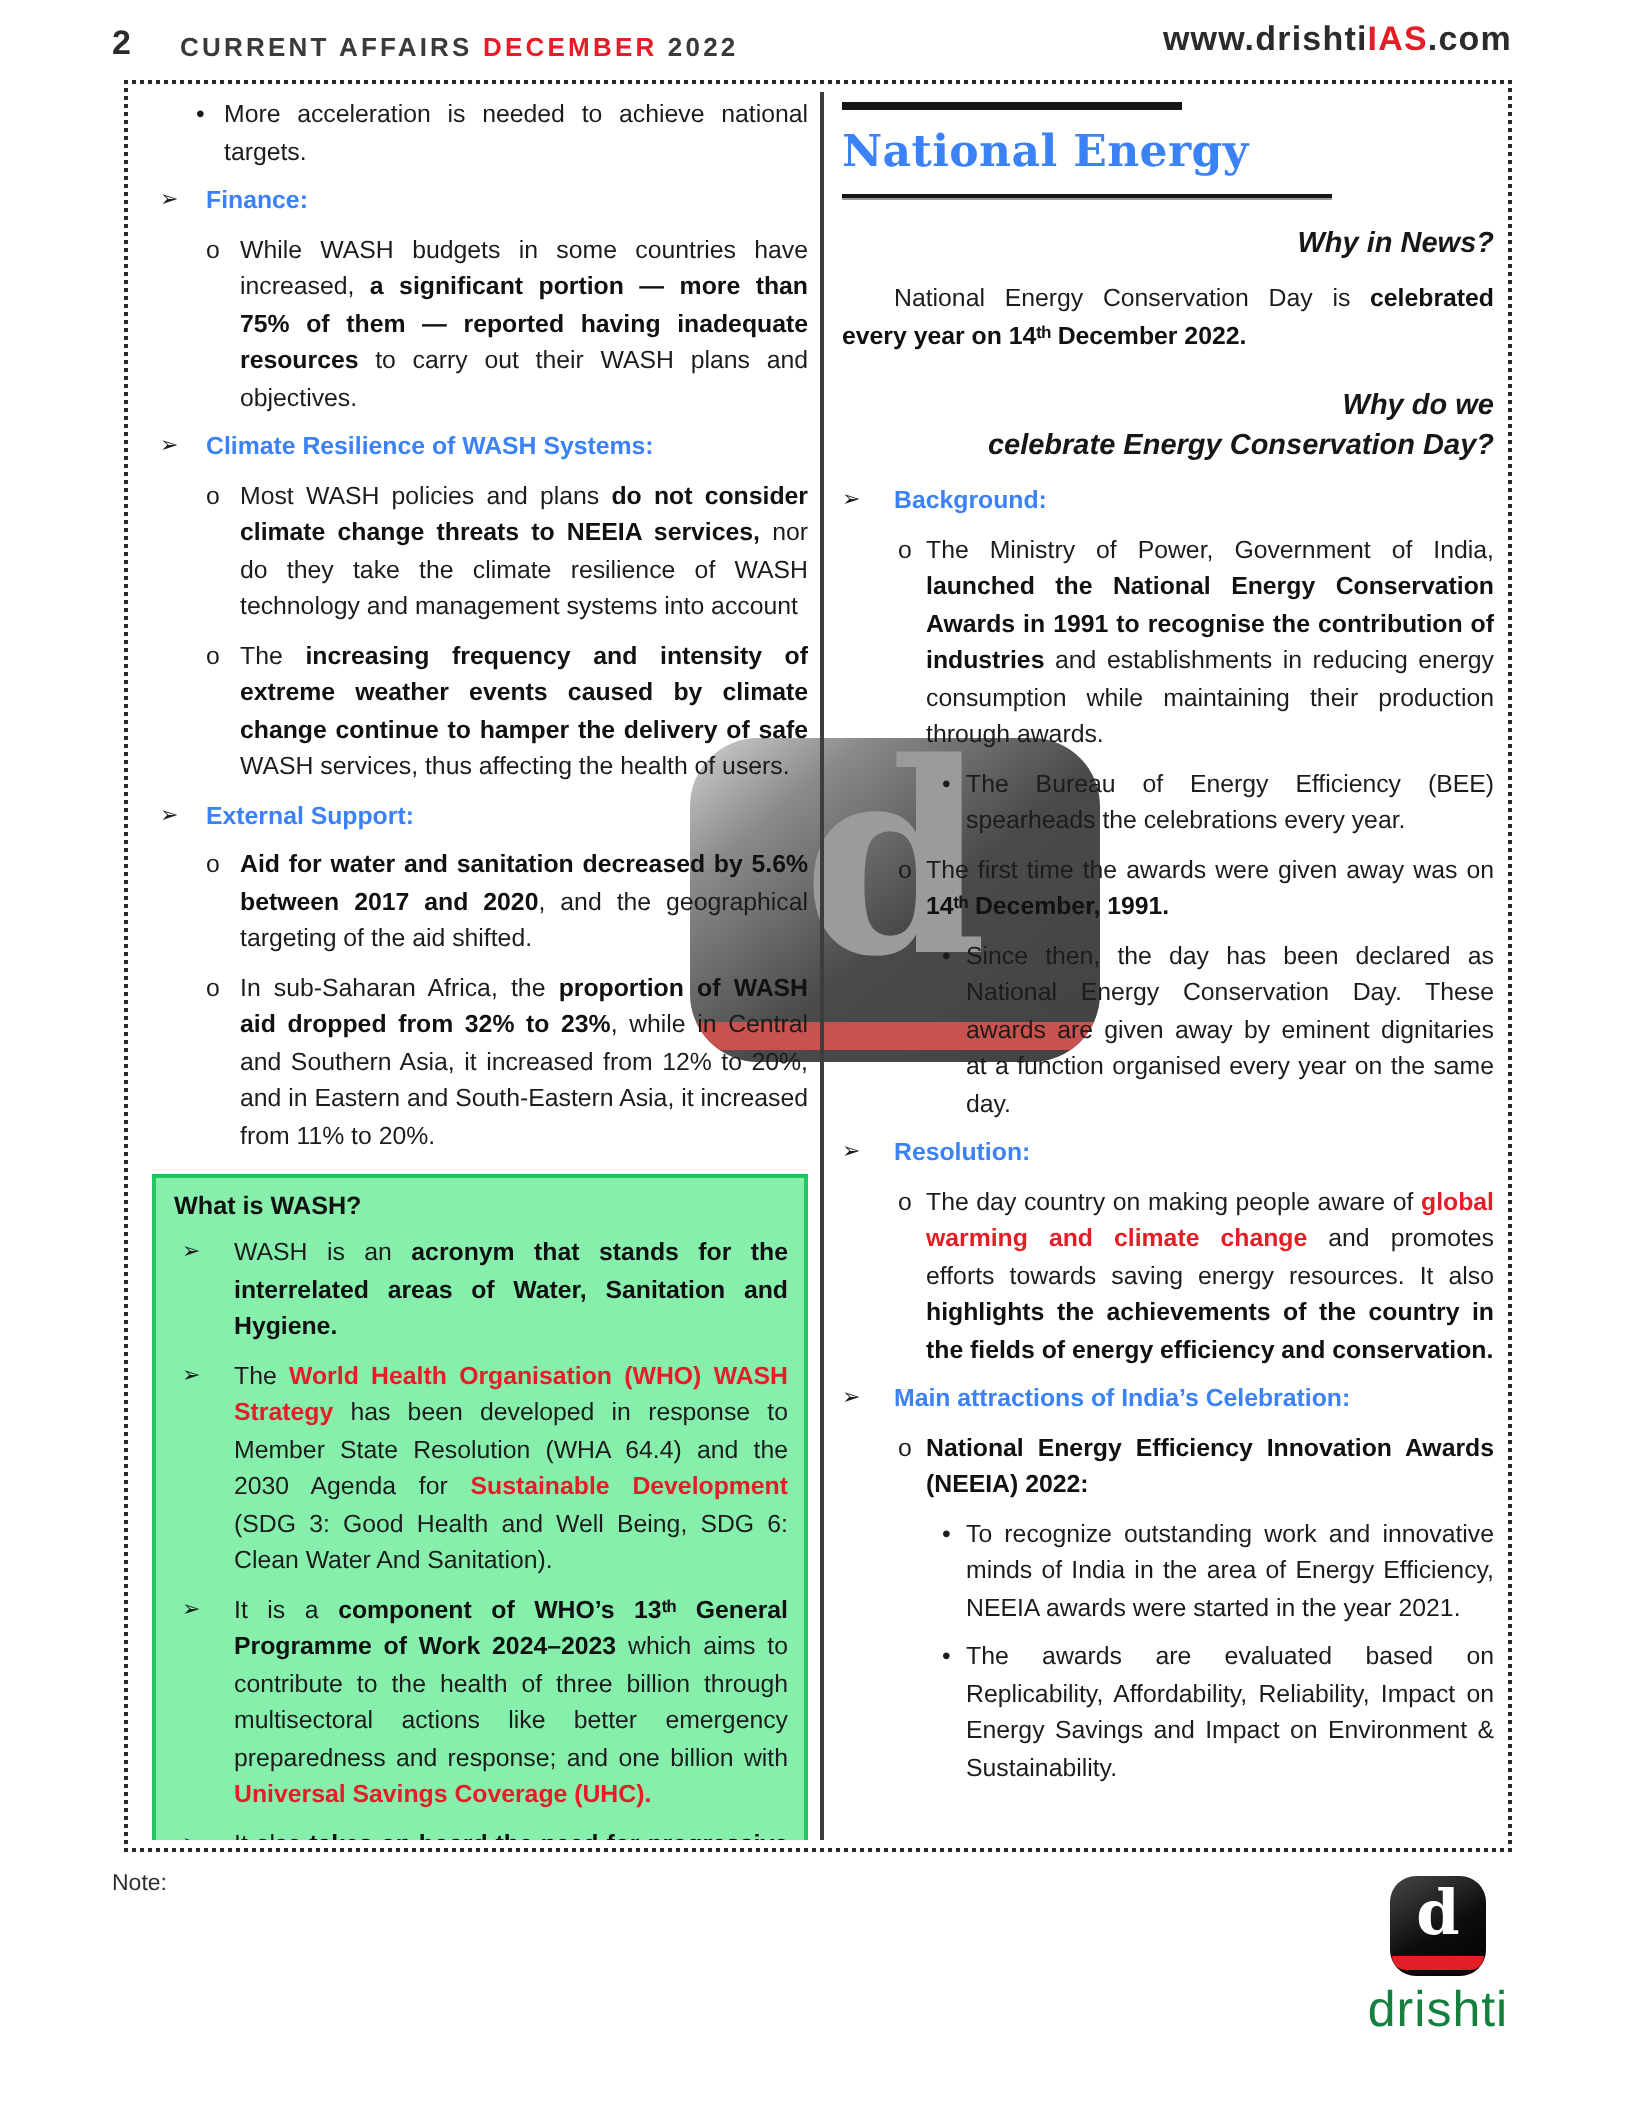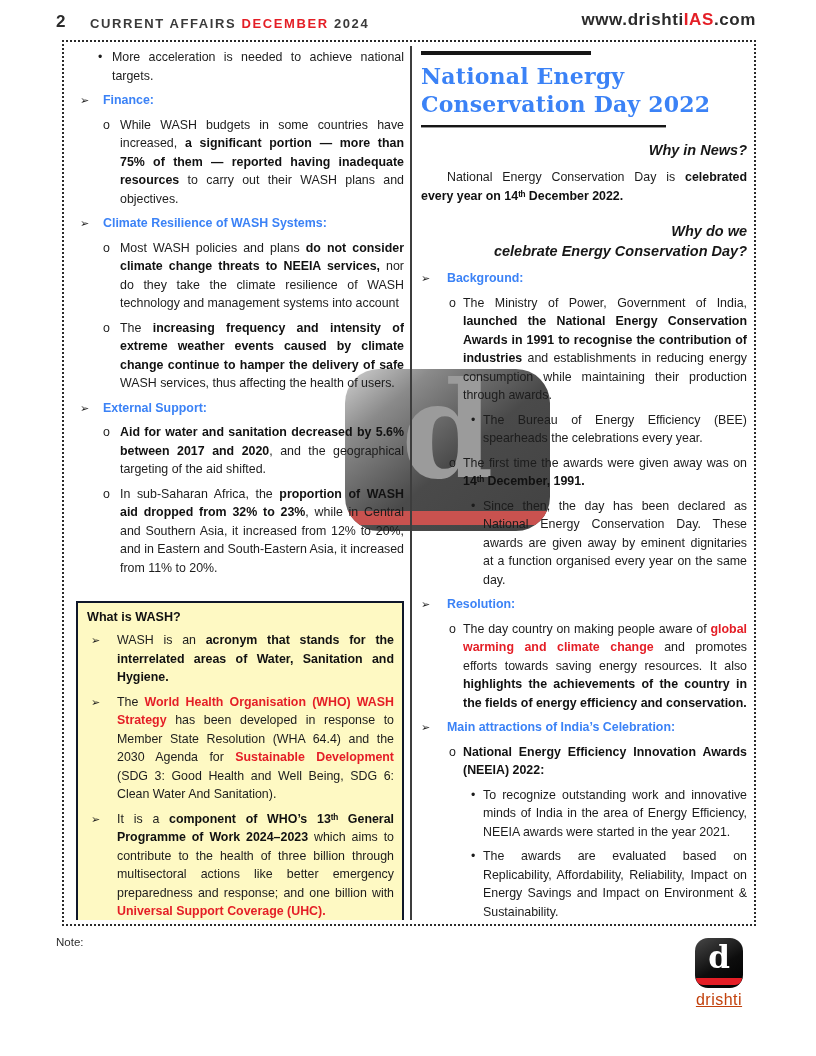--- a/index.html
+++ b/index.html
@@ -40,21 +40,21 @@
   .l3{padding-left:36px;} .l3 .mk{left:22px;}
   
   .r1{padding-left:26px;} .r1 .mk{left:0px;font-size:11px;}
   .r2{padding-left:42px;} .r2 .mk{left:28px;}
   .r3{padding-left:62px;} .r3 .mk{left:50px;}
   .hd{margin-top:3px;} .hd .tx{font-weight:bold;color:#3b82f6;}
   .b{font-weight:bold;color:#111;}
   span.red{color:#e41e26;text-align:center;}
 
   
-  .infobox{border:2px solid #0f172a;background:#fef9c3;padding:7px 8px 9px 8px;margin-top:24px;}
+  .infobox{border:2px solid #22c55e;background:#86efac;padding:7px 8px 9px 8px;margin-top:10px;}
   .infobox .bx-title{font-size:12.6px;font-weight:bold;color:#111;margin:0 0 7px 1px;text-align:left;}
   .bx1{padding-left:31px;} .bx1 .mk{left:5px;font-size:11px;}
 
   
   .title-block{margin-bottom:10px;padding-top:3px;}
   .title-bar{width:170px;height:4px;background:#161616;margin-bottom:7px;}
   .doc-title{font-family:"DejaVu Serif",serif;font-size:22px;line-height:28px;font-weight:bold;
              color:#3b82f6;letter-spacing:0.2px;}
   .title-underline{width:245px;height:2px;background:#161616;margin-top:7px;
                    border-bottom:1px solid #9a9a9a;}
@@ -63,30 +63,30 @@
 
   
   .note-label{position:absolute;left:56px;top:936px;font-size:11.5px;color:#2e2e2e;}
   .brand{position:absolute;left:676px;top:938px;width:86px;text-align:center;}
   .brand .mark{position:relative;width:48px;height:50px;margin:0 auto;border-radius:13px;
                background:linear-gradient(150deg,#474747 0%,#0d0d0d 55%,#000 100%);}
   .brand .mark .d{position:absolute;left:0;right:0;top:1px;text-align:center;
                   font-family:"DejaVu Serif",serif;font-size:31px;font-weight:bold;color:#fff;}
   .brand .mark .band{position:absolute;left:1px;right:1px;bottom:3px;height:7px;background:#e41e26;
                      border-radius:0 0 9px 9px;}
-  .brand .name{margin-top:3px;font-size:16px;color:#c2410c;letter-spacing:0.5px;text-decoration:underline;}
+  .brand .name{margin-top:3px;font-size:25px;color:#15803d;letter-spacing:0.5px;}
 </style>
 </head>
 <body>
 
 <div class="page">
 
   <div class="hdr">
     <span class="pgnum">2</span>
-    <span class="issue"><span>CURRENT AFFAIRS </span><span class="red">DECEMBER</span><span> 2024</span></span>
+    <span class="issue"><span>CURRENT AFFAIRS </span><span class="red">DECEMBER</span><span> 2022</span></span>
     <span class="site"><span>www.drishti</span><span class="red">IAS</span><span>.com</span></span>
   </div>
 
   <div class="content-box">
 
     <div class="wm">
       <div class="wm-d">d</div>
       <div class="wm-band"></div>
     </div>
 
@@ -139,37 +139,36 @@
         <div class="li bx1">
           <span class="mk">➢</span>
           <span class="tx"><span>WASH is an </span><span class="b">acronym that stands for the interrelated areas of Water, Sanitation and Hygiene.</span></span>
         </div>
         <div class="li bx1">
           <span class="mk">➢</span>
           <span class="tx"><span>The </span><span class="b red">World Health Organisation (WHO) WASH Strategy</span><span> has been developed in response to Member State Resolution (WHA 64.4) and the 2030 Agenda for </span><span class="b red">Sustainable Development</span><span> (SDG 3: Good Health and Well Being, SDG 6: Clean Water And Sanitation).</span></span>
         </div>
         <div class="li bx1">
           <span class="mk">➢</span>
-          <span class="tx"><span>It is a </span><span class="b">component of WHO’s 13ᵗʰ General Programme of Work 2024–2023</span><span> which aims to contribute to the health of three billion through multisectoral actions like better emergency preparedness and response; and one billion with </span><span class="b red">Universal Support Coverage (UHC).</span></span>
+          <span class="tx"><span>It is a </span><span class="b">component of WHO’s 13ᵗʰ General Programme of Work 2024–2023</span><span> which aims to contribute to the health of three billion through multisectoral actions like better emergency preparedness and response; and one billion with </span><span class="b red">Universal Savings Coverage (UHC).</span></span>
         </div>
         <div class="li bx1">
           <span class="mk">➢</span>
           <span class="tx"><span>It also </span><span class="b">takes on board the need for progressive realization of the human rights</span></span>
         </div>
       </div>
 
     </div>
 
     <div class="col col-right">
 
       <div class="title-block">
         <div class="title-bar"></div>
         <div class="doc-title">
           <div>National Energy</div>
-          <div>Conservation Day 2022</div>
         </div>
         <div class="title-underline"></div>
       </div>
 
       <div class="sec-h">Why in News?</div>
       <p class="ind"><span>National Energy Conservation Day is </span><span class="b">celebrated every year on 14ᵗʰ December 2022.</span></p>
 
       <div class="sec-h" style="margin-top:16px;">
         <div>Why do we</div>
         <div>celebrate Energy Conservation Day?</div>

